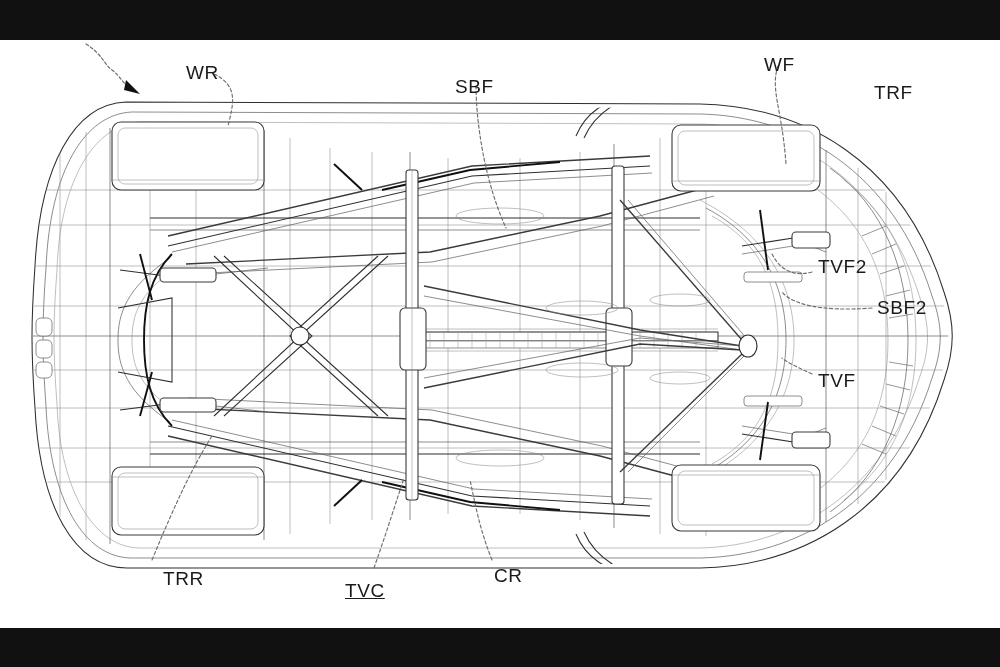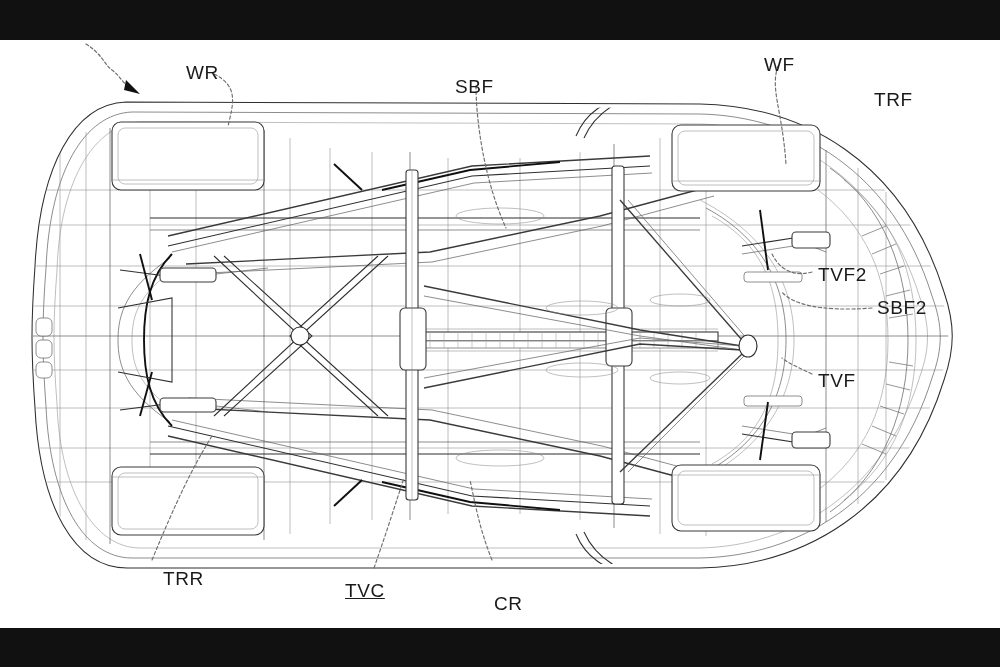--- a/index.html
+++ b/index.html
@@ -316,24 +316,24 @@
 
       <g>
         <path d="M86,4 C102,14 104,24 112,30 C120,36 122,42 128,46" fill="none" stroke="#6e6e6e" stroke-width="1.2" stroke-dasharray="3 2.2" stroke-linecap="round"></path>
         <path d="M126,40 L140,54 L124,50 Z" fill="#111111"></path>
       </g>
     </svg>
 
     <div class="callout-label" style="left:186px;top:22px;">WR</div>
     <div class="callout-label" style="left:455px;top:36px;">SBF</div>
     <div class="callout-label" style="left:764px;top:14px;">WF</div>
-    <div class="callout-label" style="left:874px;top:49px;">TRF</div>
-    <div class="callout-label" style="left:818px;top:224px;">TVF2</div>
+    <div class="callout-label" style="left:874px;top:42px;">TRF</div>
+    <div class="callout-label" style="left:818px;top:216px;">TVF2</div>
     <div class="callout-label" style="left:877px;top:257px;">SBF2</div>
     <div class="callout-label" style="left:818px;top:330px;">TVF</div>
     <div class="callout-label" style="left:127px;top:528px;margin-left:36px;">TRR</div>
     <div class="callout-label" style="left:345px;top:540px;text-decoration:underline;">TVC</div>
-    <div class="callout-label" style="left:494px;top:525px;margin-top:28px;">CR</div>
+    <div class="callout-label" style="left:494px;top:525px;">CR</div>
 
   </div>
 
   <div id="letterbox-bottom"></div>
 </div>
 
 </body></html>

